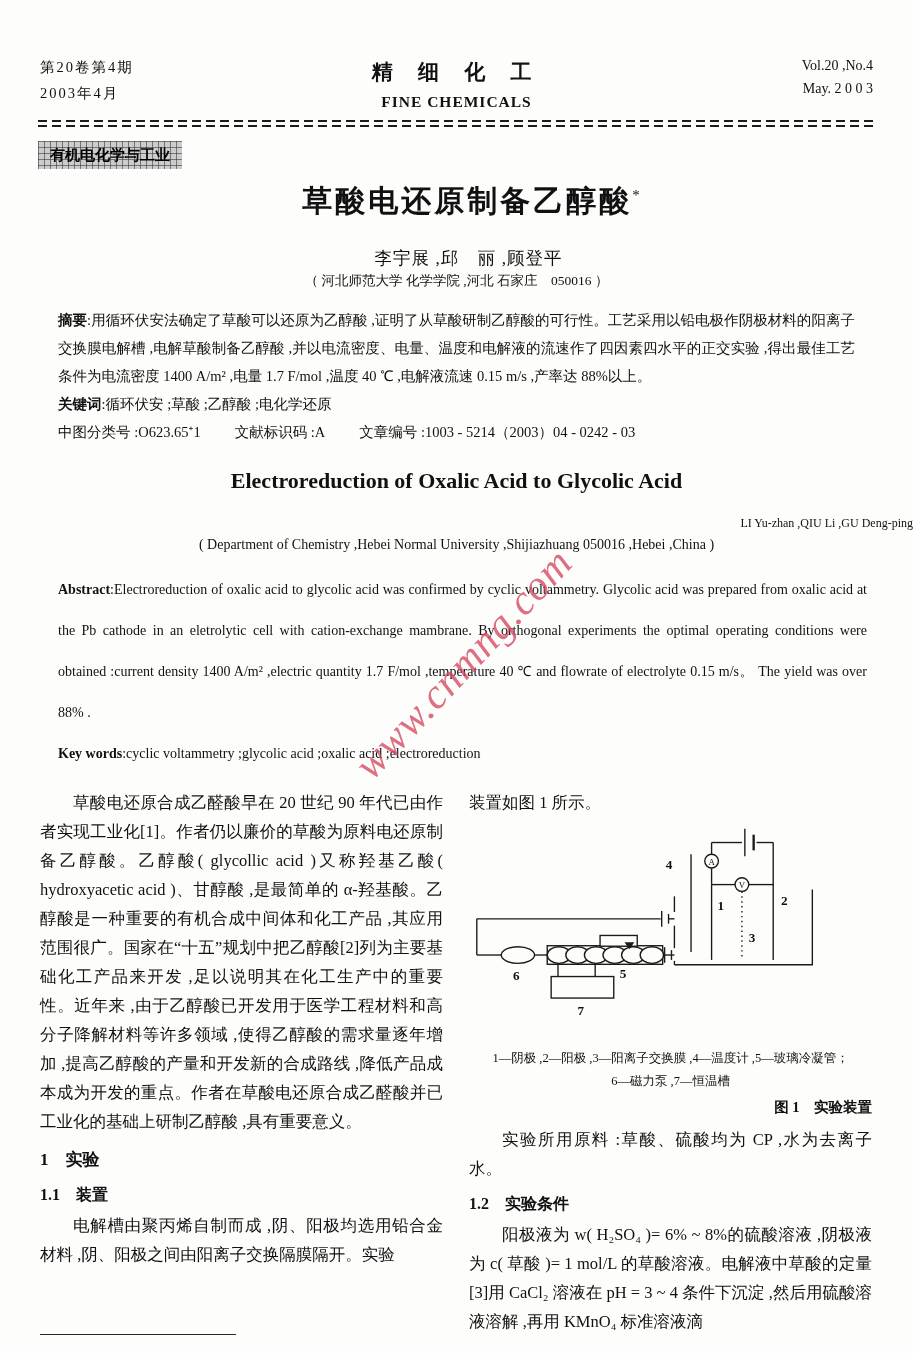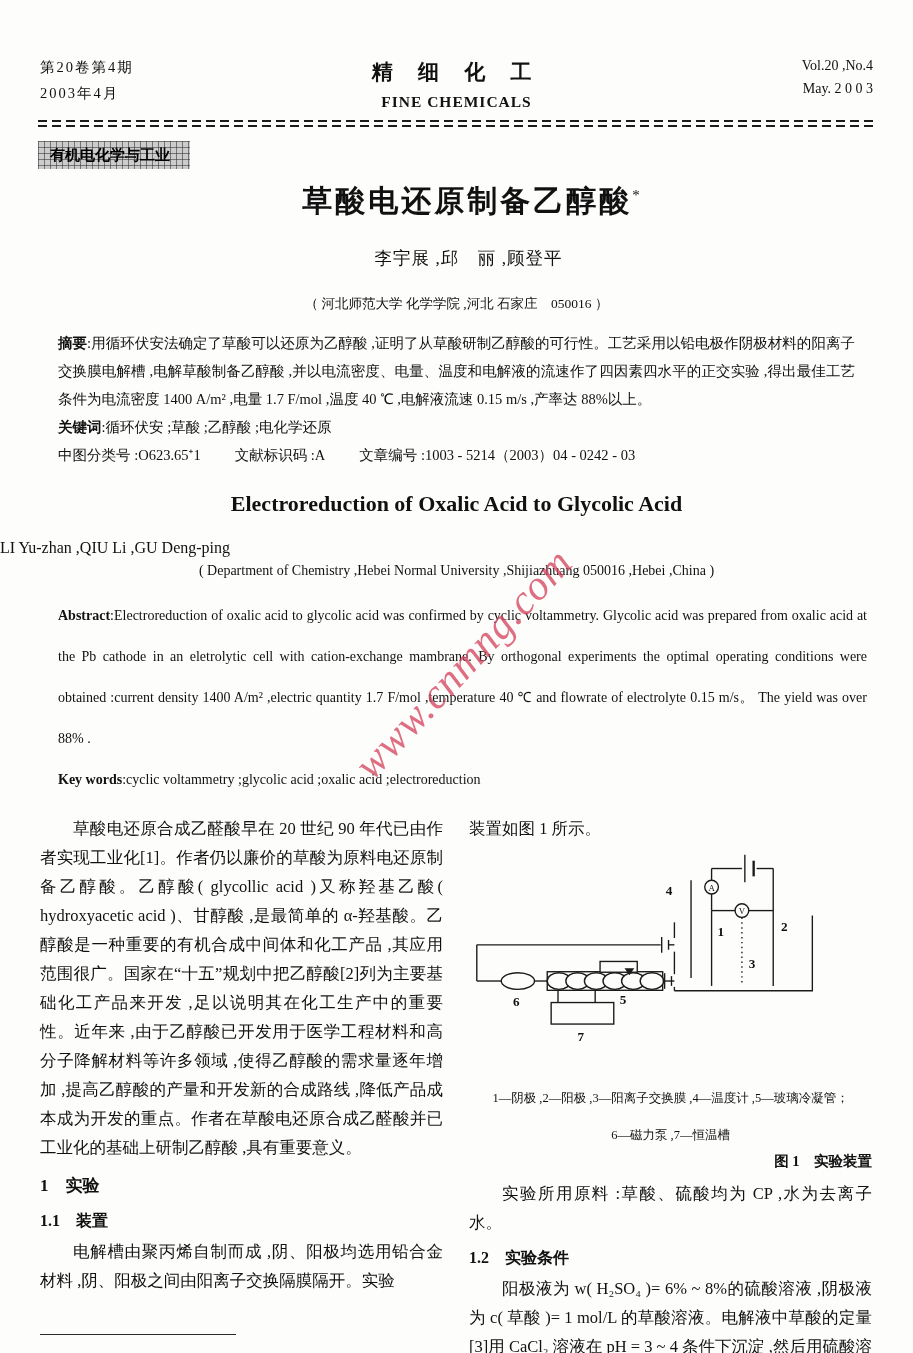--- a/index.html
+++ b/index.html
@@ -27,54 +27,54 @@
     margin:9px 38px 0 38px;height:8px;
     background-image:
       repeating-linear-gradient(90deg,#1b1b1b 0 9px,transparent 9px 14px),
       repeating-linear-gradient(90deg,#1b1b1b 0 9px,transparent 9px 14px);
     background-size:100% 2px,100% 2px;
     background-position:0 0,0 5px;
     background-repeat:no-repeat,no-repeat;
   }
   
   .badge{
-    display:inline-block;margin:13px 0 0 38px;padding:5px 20px 4px 12px;
+    display:inline-block;margin:13px 0 0 38px;padding:5px 12px 4px 12px;
     font-size:15px;font-weight:bold;color:#000;
     background-color:#cccccc;
     background-image:
       repeating-linear-gradient(to bottom,rgba(45,45,45,.55) 0 1px,transparent 1px 6px),
       repeating-linear-gradient(to right,rgba(45,45,45,.55) 0 1px,transparent 1px 6px);
   }
   
   .title-cn{margin-top:12px;text-align:center;font-size:30px;font-weight:bold;letter-spacing:3px;margin-left:32px;}
   .title-mark{font-size:15px;vertical-align:super;font-weight:normal;}
   .authors-cn{margin-top:24px;text-align:center;font-size:17.5px;letter-spacing:1px;padding-left:24px;}
-  .affil-cn{margin-top:25px;text-align:center;font-size:13.5px;}
+  .affil-cn{margin-top:2px;text-align:center;font-size:13.5px;}
   
   .meta-cn{margin:16px 58px 0 58px;font-size:14.5px;line-height:28px;text-align:justify;}
   .meta-cn .lbl{font-weight:bold;}
   .clc-line span{margin-right:34px;}
   .clc-line span:last-child{margin-right:0;}
   
   .title-en{margin-top:22px;text-align:center;font-size:22px;font-weight:bold;}
-  .authors-en{margin-top:22px;text-align:left;font-size:16px;}
+  .authors-en{margin-top:22px;text-align:right;font-size:12px;}
   .affil-en{margin-top:6px;text-align:center;font-size:14px;}
   .meta-en{margin:16px 46px 0 58px;font-size:14px;line-height:41px;text-align:justify;}
   .meta-en .lbl{font-weight:bold;}
   
   .columns{display:flex;gap:26px;padding:14px 40px 0 40px;}
   .col{width:403px;font-size:16.5px;line-height:29px;text-align:justify;}
   .col p{margin:0;text-indent:2em;}
   .col p.noindent{text-indent:0;}
   h3.sec{margin:9px 0 2px 0;font-size:17px;font-weight:bold;text-indent:0;}
   h4.subsec{margin:6px 0 2px 0;font-size:16px;font-weight:bold;text-indent:0;}
   
   .figure-wrap{margin:4px 0 0 0;}
   .fig-svg{display:block;width:403px;height:225px;}
-  .fig-caption{margin-top:16px;text-align:center;font-size:12.5px;line-height:21px;text-indent:0;}
+  .fig-caption{margin-top:2px;text-align:center;font-size:12.5px;line-height:21px;text-indent:0;}
   .fig-title{margin-top:3px;text-align:right;font-size:14.5px;font-weight:bold;line-height:24px;text-indent:0;}
   .svg-label{font-family:"Liberation Serif",serif;font-size:13.5px;font-weight:bold;fill:#111;}
   .svg-meter{font-family:"Liberation Serif",serif;font-size:9px;fill:#111;}
   
   .footnote-rule{position:absolute;left:40px;bottom:18px;width:196px;border-top:1.6px solid #2a2a2a;}
   .watermark{
     position:absolute;left:362px;top:748px;
     transform:rotate(-47deg);transform-origin:0 50%;
     font-size:42px;font-style:italic;letter-spacing:1px;
     color:rgba(213,70,95,0.78);

